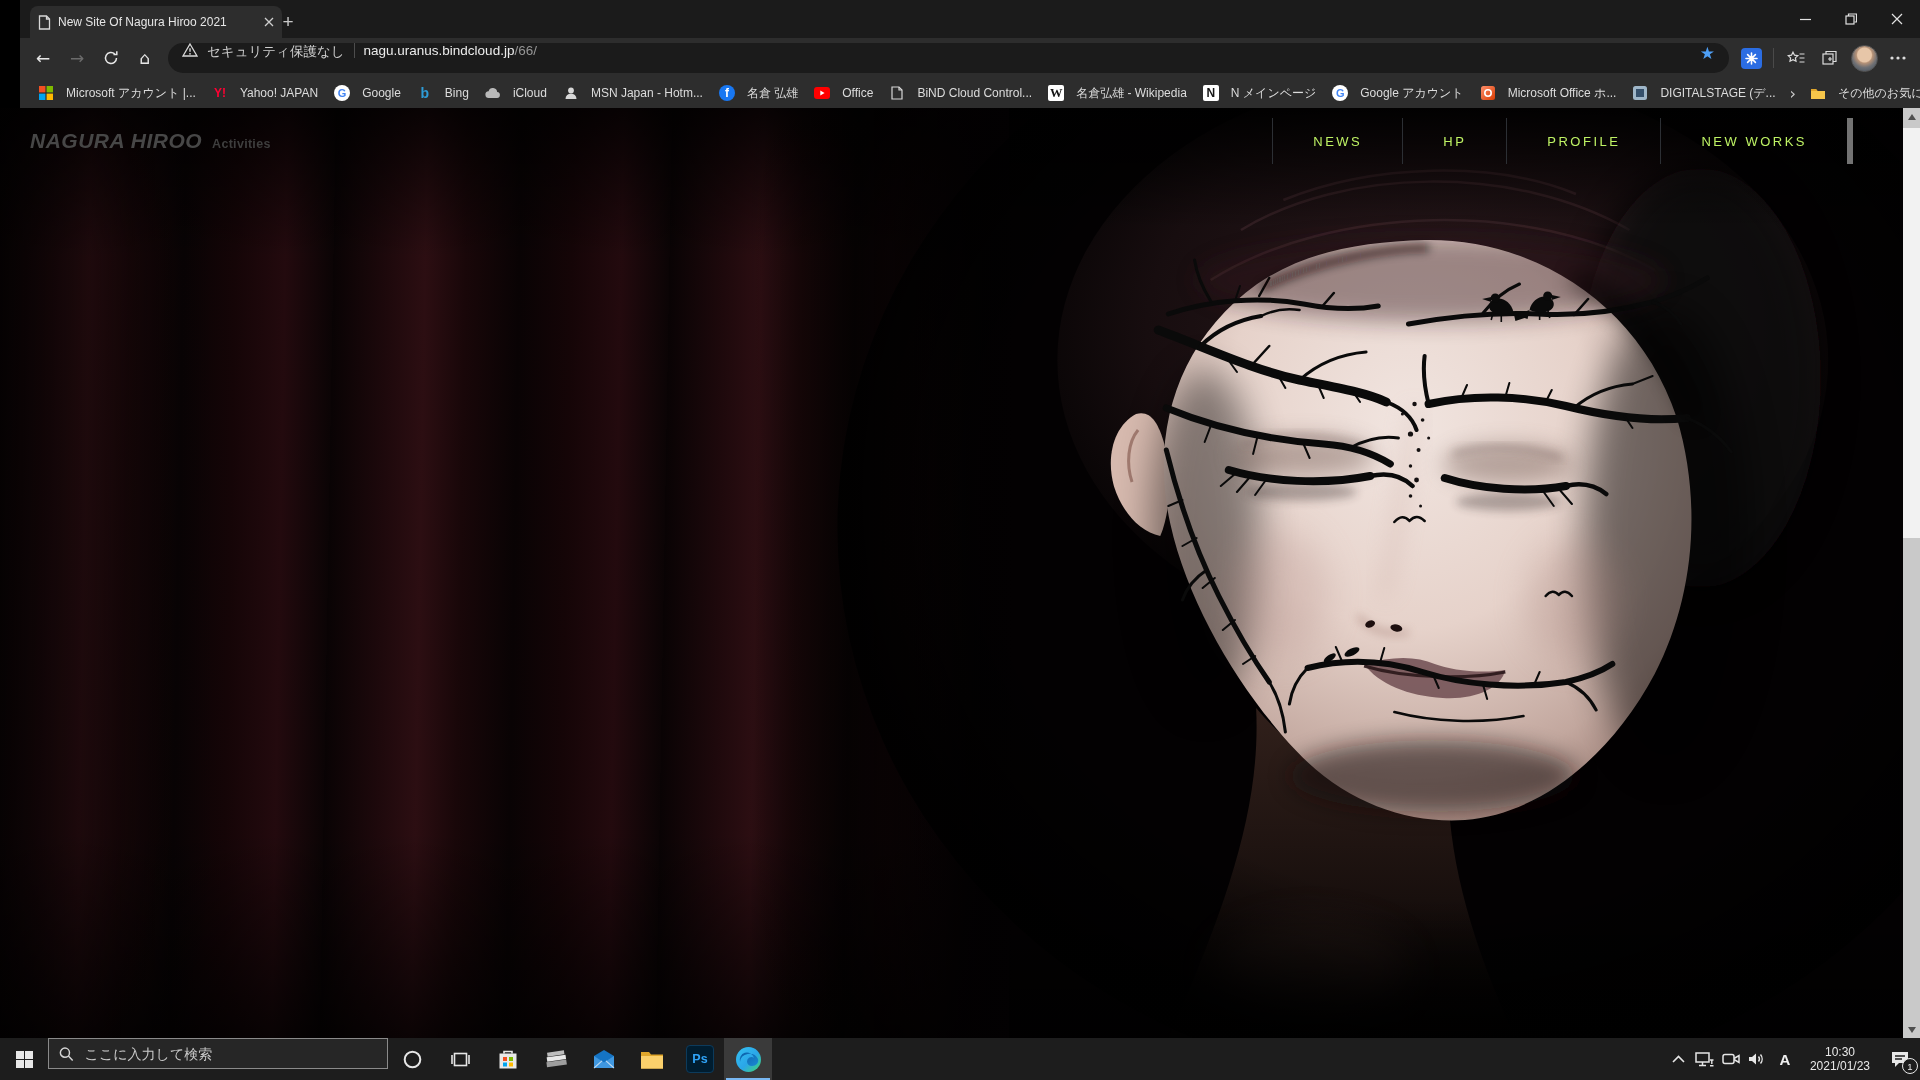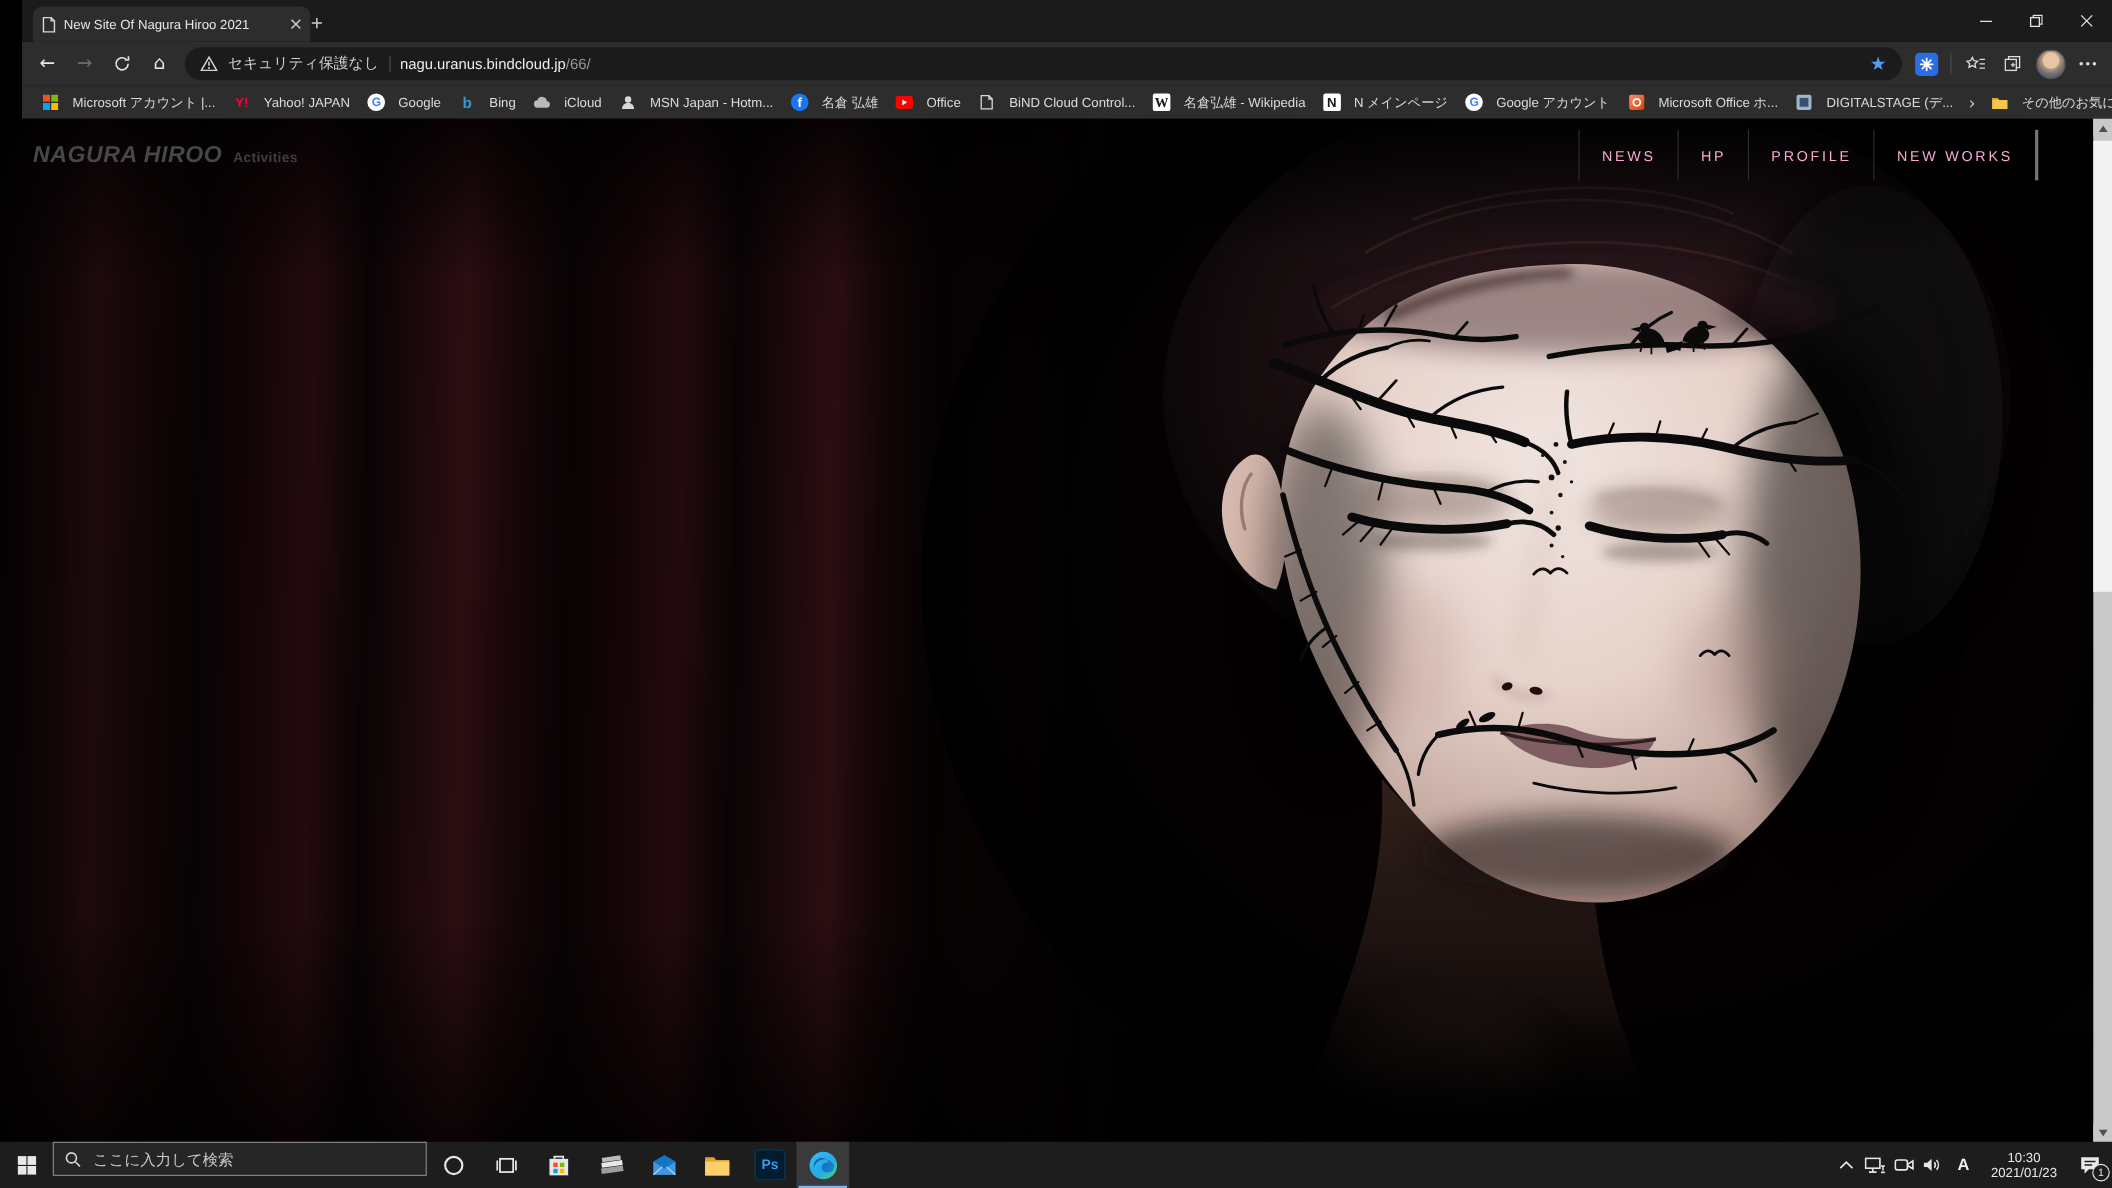--- a/index.html
+++ b/index.html
@@ -11,21 +11,21 @@
     border-radius:8px 8px 0 0;display:flex;align-items:center;padding:0 8px;gap:7px;color:#e6e6e6;}
   .tab-title{flex:1;font-size:12px;white-space:nowrap;overflow:hidden;}
   .icon-btn{display:flex;align-items:center;justify-content:center;color:#cfcfcf;}
   .newtab{position:absolute;left:254px;top:8px;width:28px;height:28px;font-size:19px;color:#c8c8c8;}
   .win-controls{position:absolute;right:0;top:0;display:flex;height:38px;}
   .win-btn{width:46px;height:38px;display:flex;align-items:center;justify-content:center;}
   .toolbar{height:40px;background:#2d2d2d;display:flex;align-items:center;padding:0 6px;}
   .nav-btn{width:34px;height:34px;display:flex;align-items:center;justify-content:center;
     font-size:17px;color:#e6e6e6;font-family:"DejaVu Sans",sans-serif;}
   .nav-btn.disabled{color:#6b6b6b;}
-  .addr{flex:1;height:30px;background:#1b1b1b;border-radius:15px;display:flex;align-items:center;
+  .addr{flex:1;height:30px;background:#1b1b1b;border-radius:15px;display:flex;
     padding:0 14px;margin:0 6px;gap:9px;font-size:13.5px;color:#cfcfcf;}
   .addr-sep{width:1px;height:15px;background:#4d4d4d;}
   .url-host{color:#ececec;}
   .url-path{color:#969696;}
   .addr-star{margin-left:auto;font-size:17px;color:#4e9ff5;}
   .tool-right{display:flex;align-items:center;gap:2px;}
   .tool-i{width:32px;height:32px;display:flex;align-items:center;justify-content:center;color:#dcdcdc;}
   .ext-tile{width:21px;height:21px;border-radius:4px;background:#2b6de3;display:flex;align-items:center;justify-content:center;}
   .avatar{width:25px;height:25px;border-radius:50%;background:radial-gradient(circle at 50% 36%,#e7c6a8 0 34%,#b79378 40%,#6d6f74 62%,#3d4b58 100%);border:1px solid #555;}
   .tsep{width:1px;height:20px;background:#4a4a4a;margin:0 4px;}
@@ -42,23 +42,23 @@
   .fv-w{background:#fff;color:#151515;font-family:"Liberation Serif",serif;font-size:12.5px;}
   .fv-n{background:#fff;color:#151515;font-size:12px;font-weight:900;}
   .bm-spring{flex:1;}
   .bm-chev{font-size:16px;color:#c9c9c9;padding:0 6px;font-family:"DejaVu Sans",sans-serif;}
   
   .page{position:absolute;top:108px;left:0;right:0;bottom:42px;background:#000;overflow:hidden;text-align:right;}
   .site-header{position:absolute;top:0;left:0;right:17px;height:66px;display:flex;align-items:center;z-index:6;}
   .logo{margin-left:30px;color:#474747;font-weight:bold;font-style:italic;font-size:21px;letter-spacing:.5px;}
   .logo-sub{color:#3e3e3e;font-size:12.5px;font-weight:bold;font-style:normal;margin-left:10px;letter-spacing:.3px;}
   .site-nav{margin-left:auto;margin-right:50px;display:flex;height:46px;}
-  .nav-item{padding:0 20px;color:#f9a8d4;font-size:13px;letter-spacing:2.5px;height:46px;
+  .nav-item{padding:0 40px;color:#bef264;font-size:13px;letter-spacing:2.5px;height:46px;
     display:flex;align-items:center;border-left:1px solid #2c2f34;}
-  .nav-item:last-child{border-right:3px solid #737373;}
+  .nav-item:last-child{border-right:6px solid #737373;}
   .hero{position:absolute;inset:0;}
   .curtain{position:absolute;left:0;top:0;bottom:0;width:1010px;
     background:
       linear-gradient(to right,rgba(0,0,0,.55),rgba(0,0,0,0) 22%,rgba(0,0,0,0) 74%,#000 99%),
       linear-gradient(to bottom,rgba(0,0,0,.8),rgba(0,0,0,0) 16%,rgba(0,0,0,0) 78%,rgba(0,0,0,.75)),
       repeating-linear-gradient(91deg,#090304 0px,#1e090c 55px,#2c0e12 92px,#190709 132px,#090304 186px,#150507 238px,#230a0e 288px,#0b0405 336px);}
   .art{position:absolute;inset:0;width:100%;height:100%;}
   
   .sbar{position:absolute;top:108px;bottom:42px;right:0;width:17px;background:#c9c9c9;z-index:9;}
   .sb-btn{position:absolute;left:0;width:17px;height:17px;background:#c9c9c9;display:flex;align-items:center;justify-content:center;}

